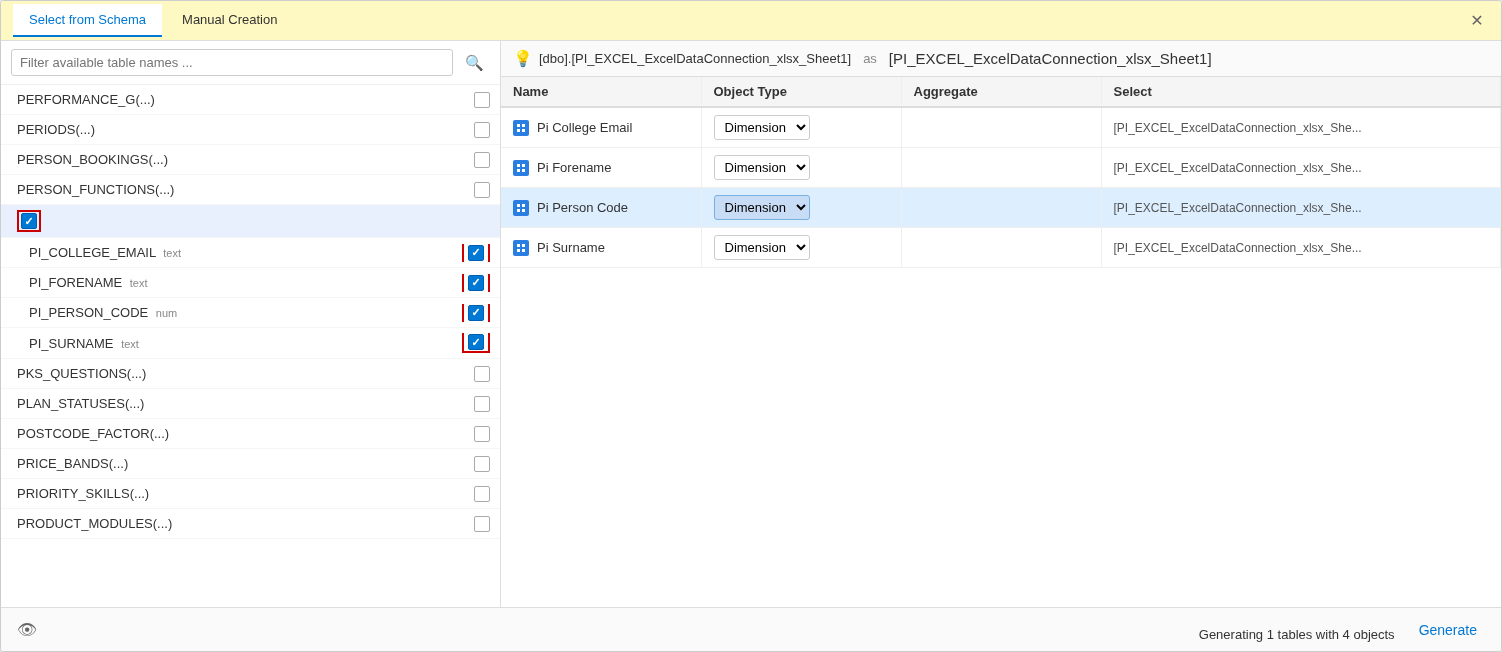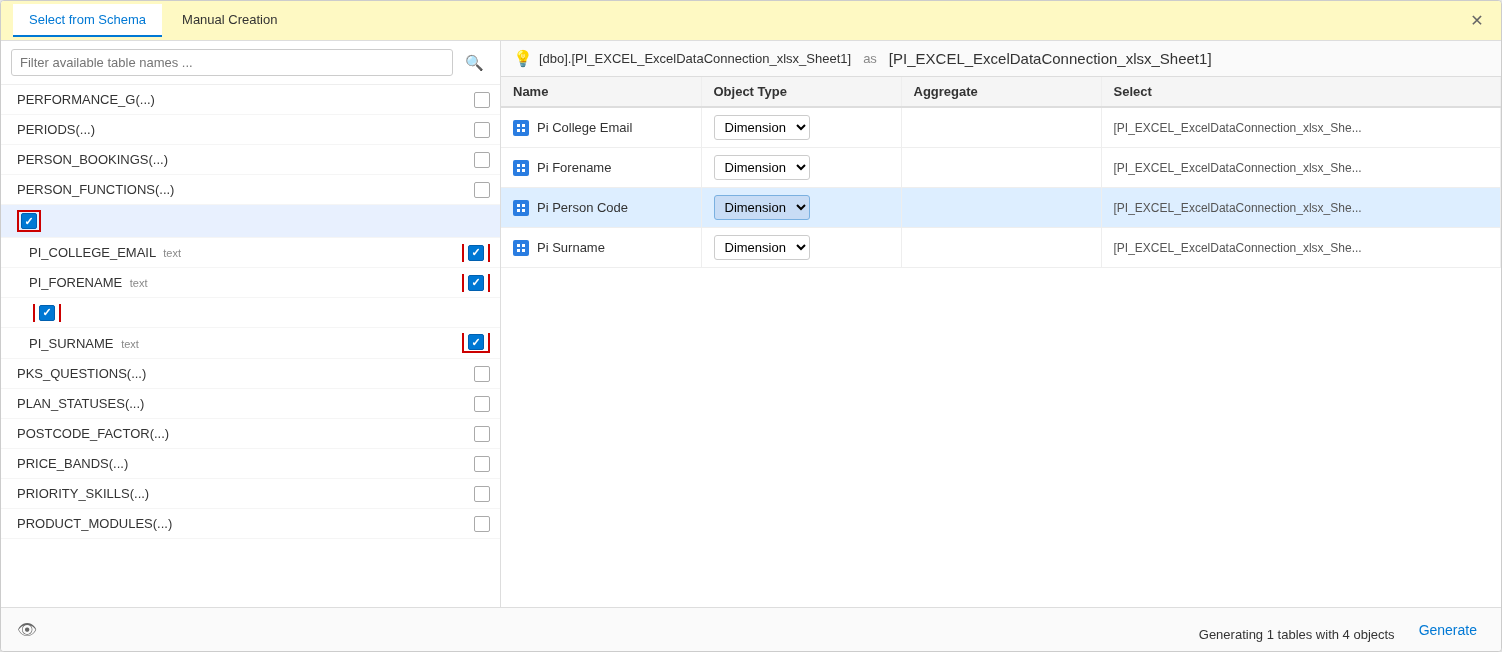--- a/index.html
+++ b/index.html
@@ -405,20 +405,24 @@
             <span class="item-label">
               <span>PI_FORENAME</span>
               <span class="type-tag">text</span>
             </span>
             <div style="border-left: 2px solid #cc0000; border-right: 2px solid #cc0000; padding: 1px 4px; margin-left: 4px;">
               <div class="checkbox-blue"></div>
             </div>
           </div>
 
           <div class="list-item sub-item">
+            <span class="item-label">
+              <span>PI_PERSON_CODE</span>
+              <span class="type-tag">num</span>
+            </span>
             <div style="border-left: 2px solid #cc0000; border-right: 2px solid #cc0000; padding: 1px 4px; margin-left: 4px;">
               <div class="checkbox-blue"></div>
             </div>
           </div>
 
           <div class="list-item sub-item">
             <span class="item-label">
               <span>PI_SURNAME</span>
               <span class="type-tag">text</span>
             </span>

